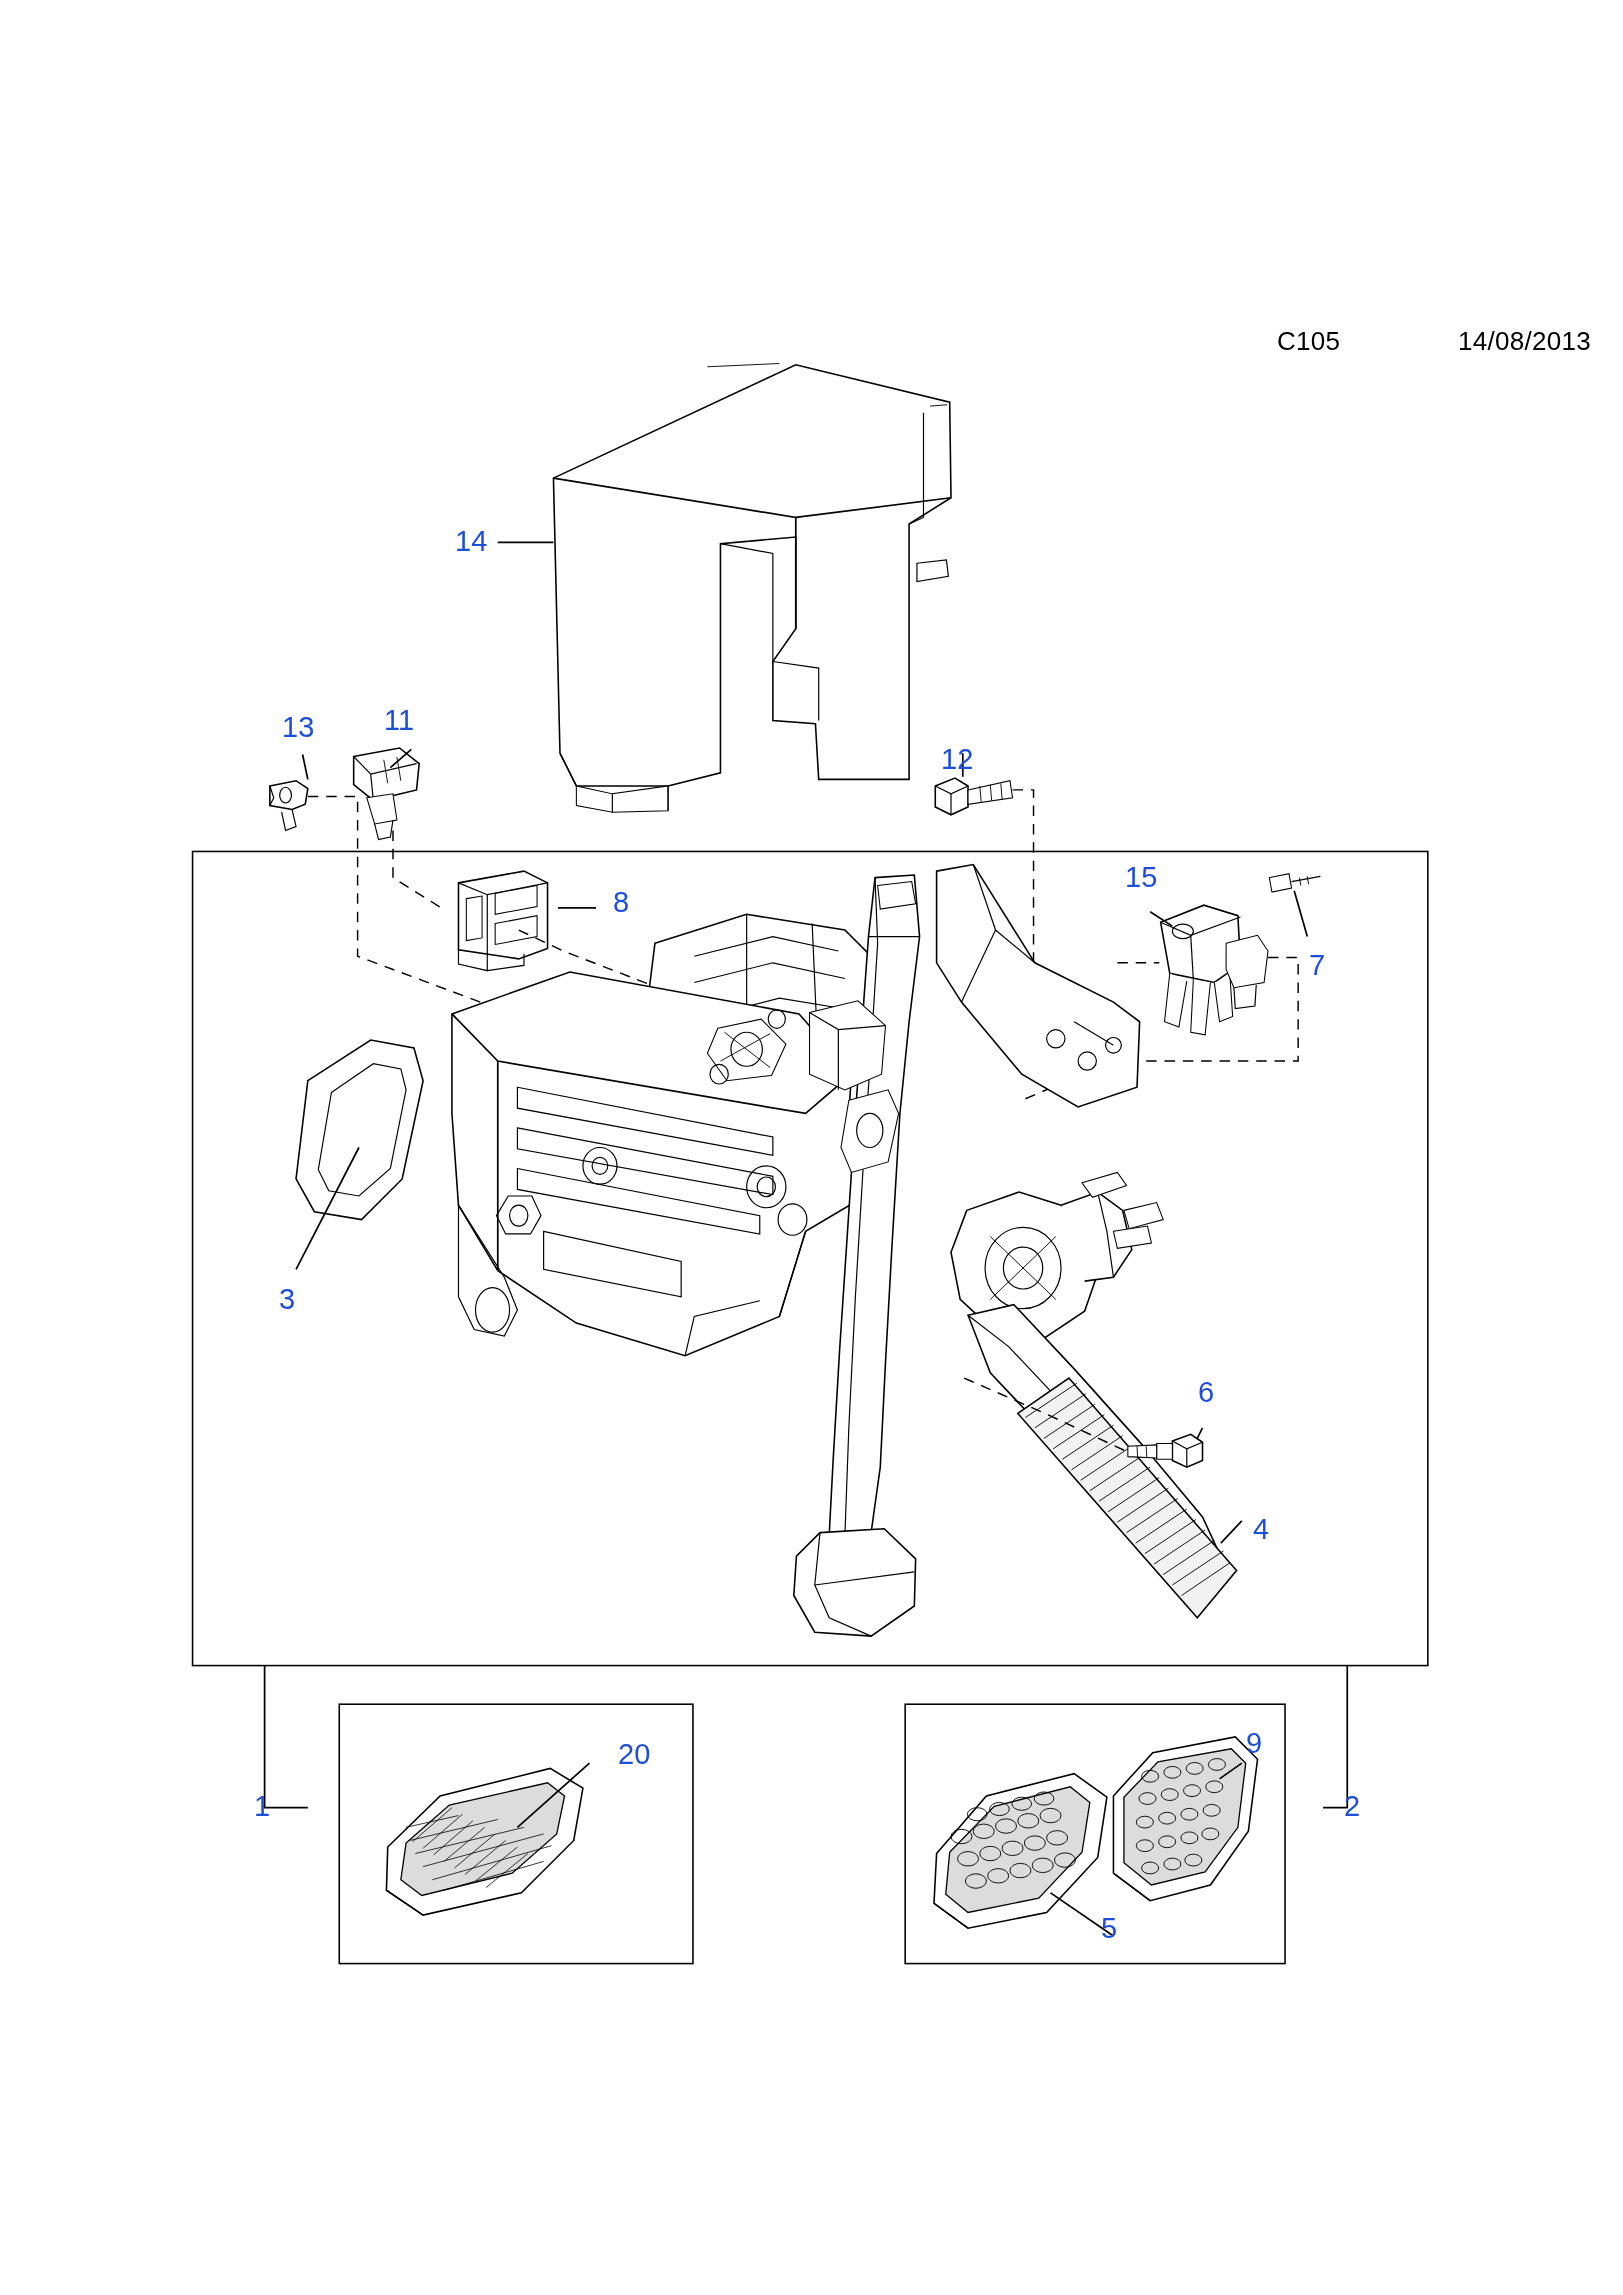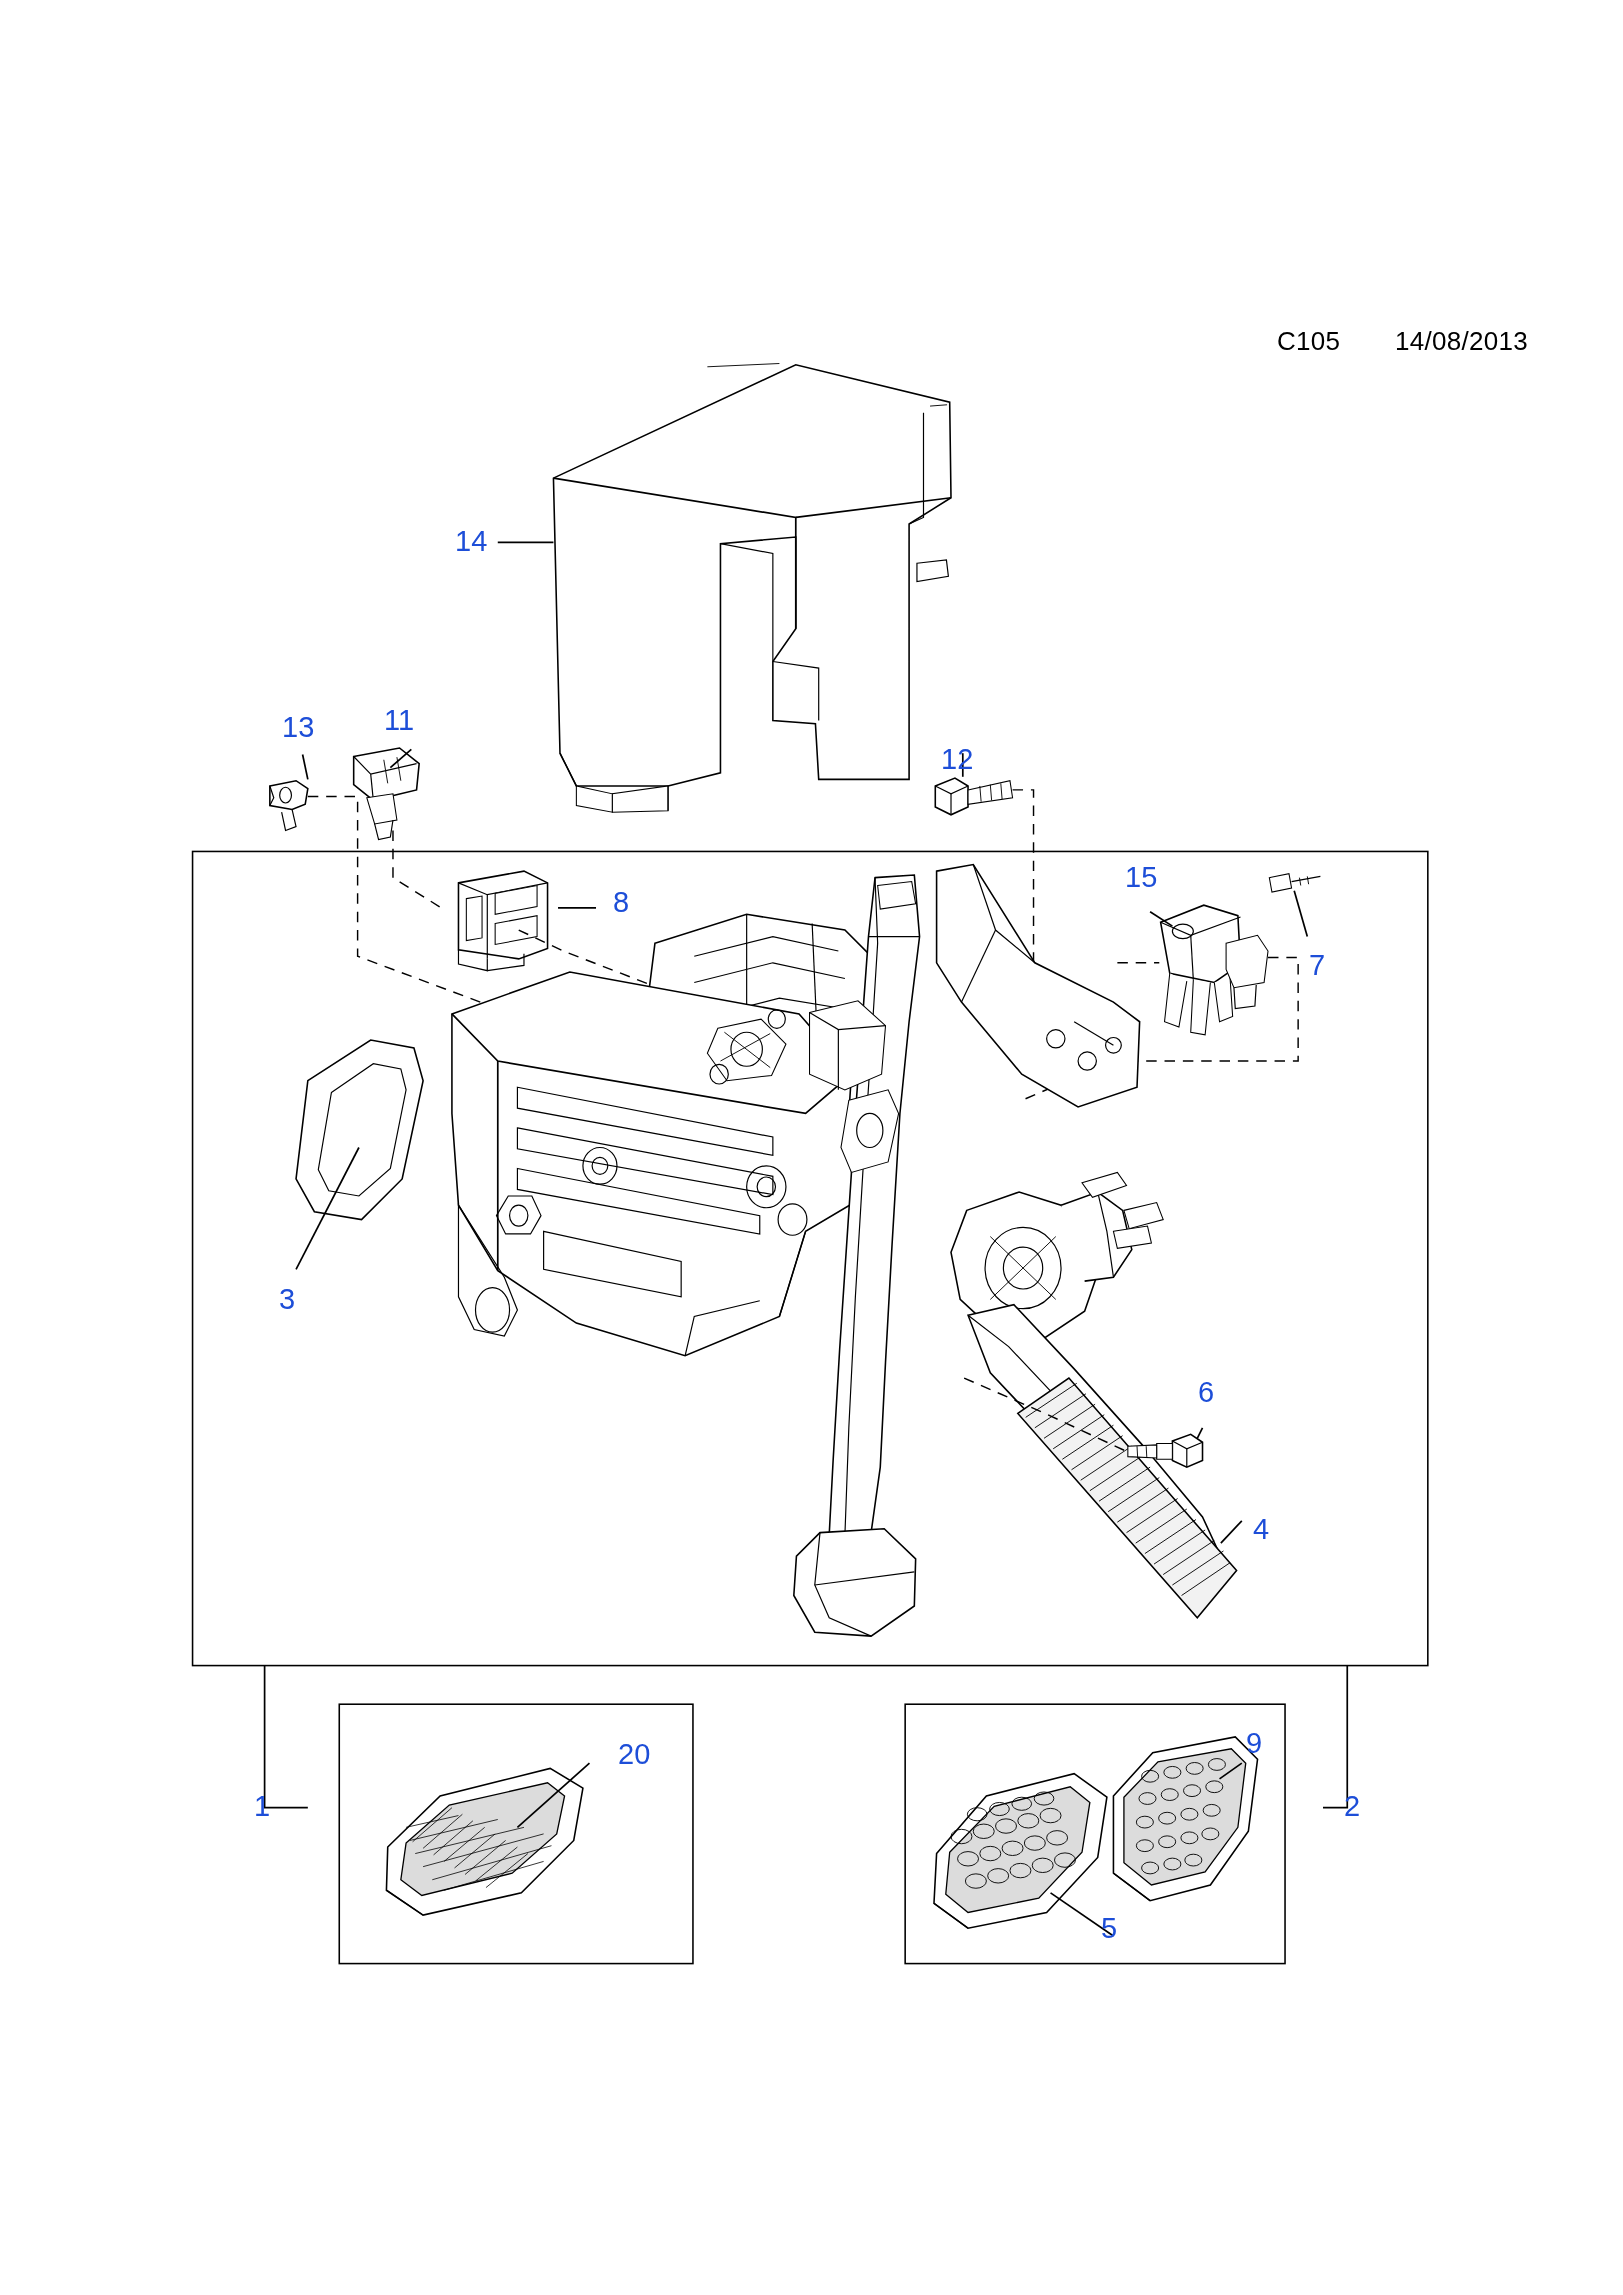--- a/index.html
+++ b/index.html
@@ -22,21 +22,21 @@
     height: 2206px;
   }
   .hdr {
     position: absolute;
     font-size: 26px;
     letter-spacing: 0.3px;
     color: #000;
     white-space: nowrap;
   }
   #hdr-code { left: 1277px; top: 326px; }
-  #hdr-date { left: 1395px; top: 326px; }
+  #hdr-date { left: 1458px; top: 326px; }
 
   .callout {
     position: absolute;
     font-size: 29px;
     color: #1d4ed8;
     white-space: nowrap;
     line-height: 1;
   }
   svg.art {
     position: absolute;

